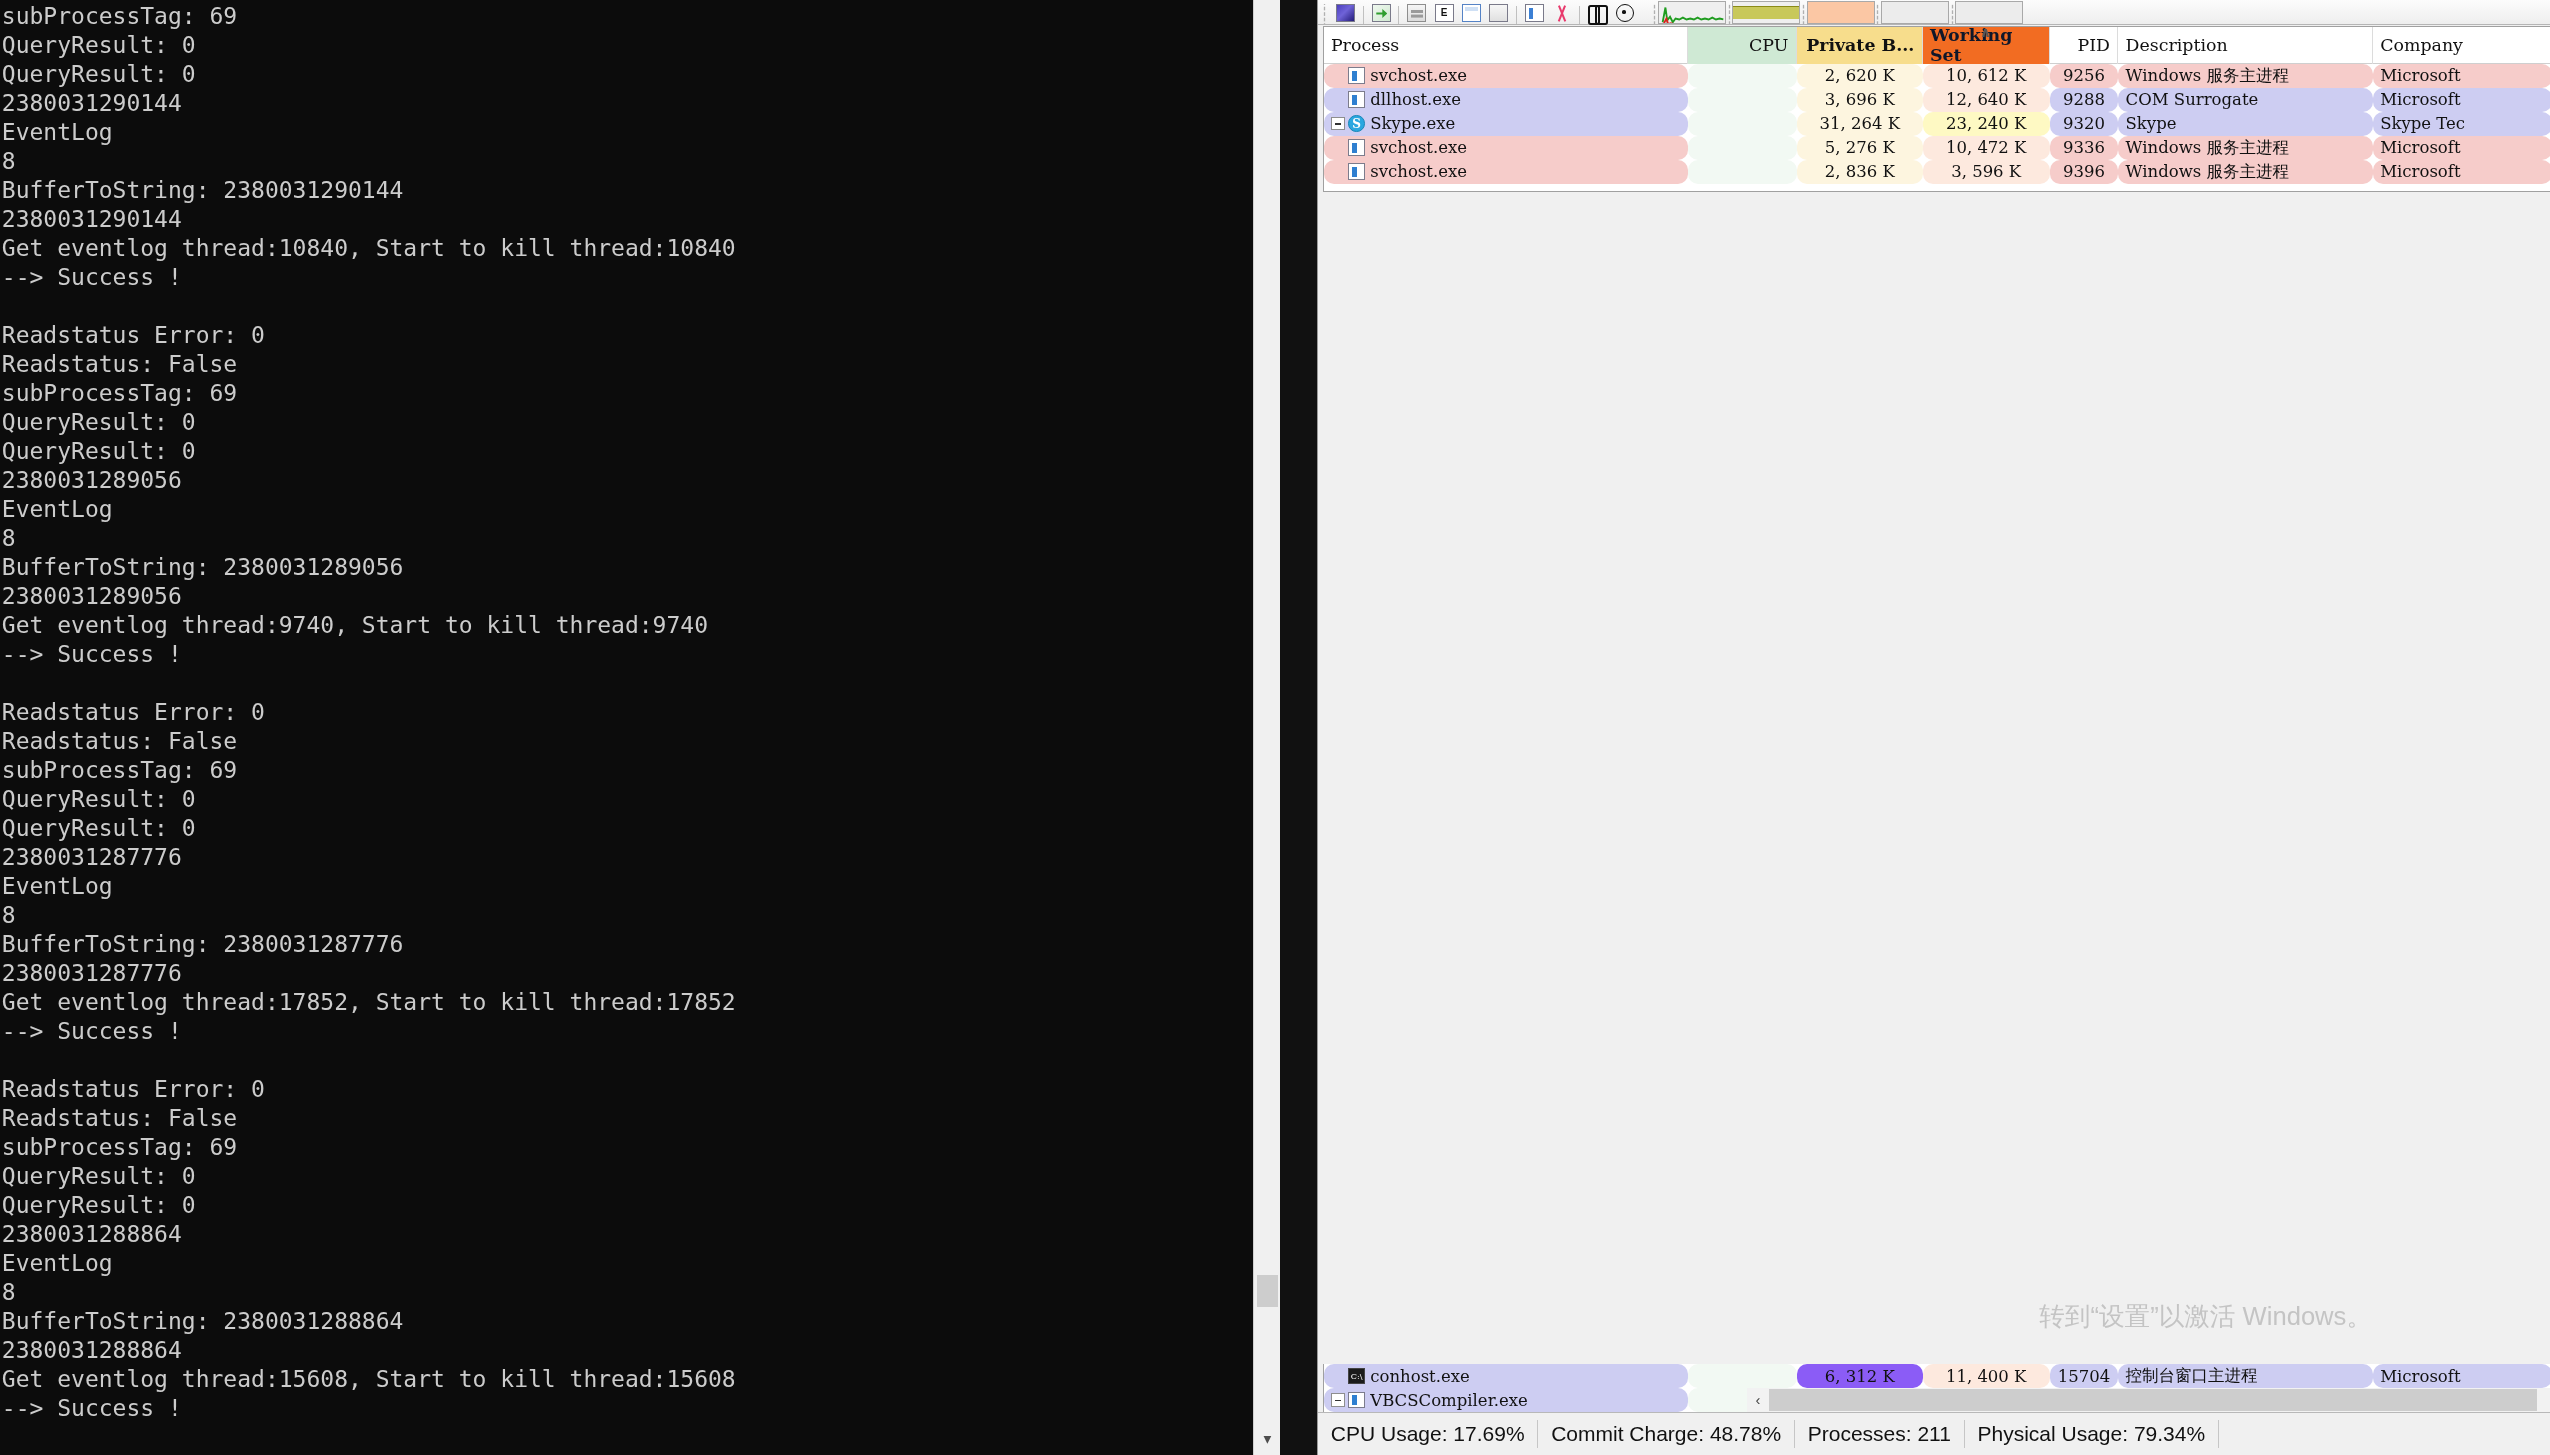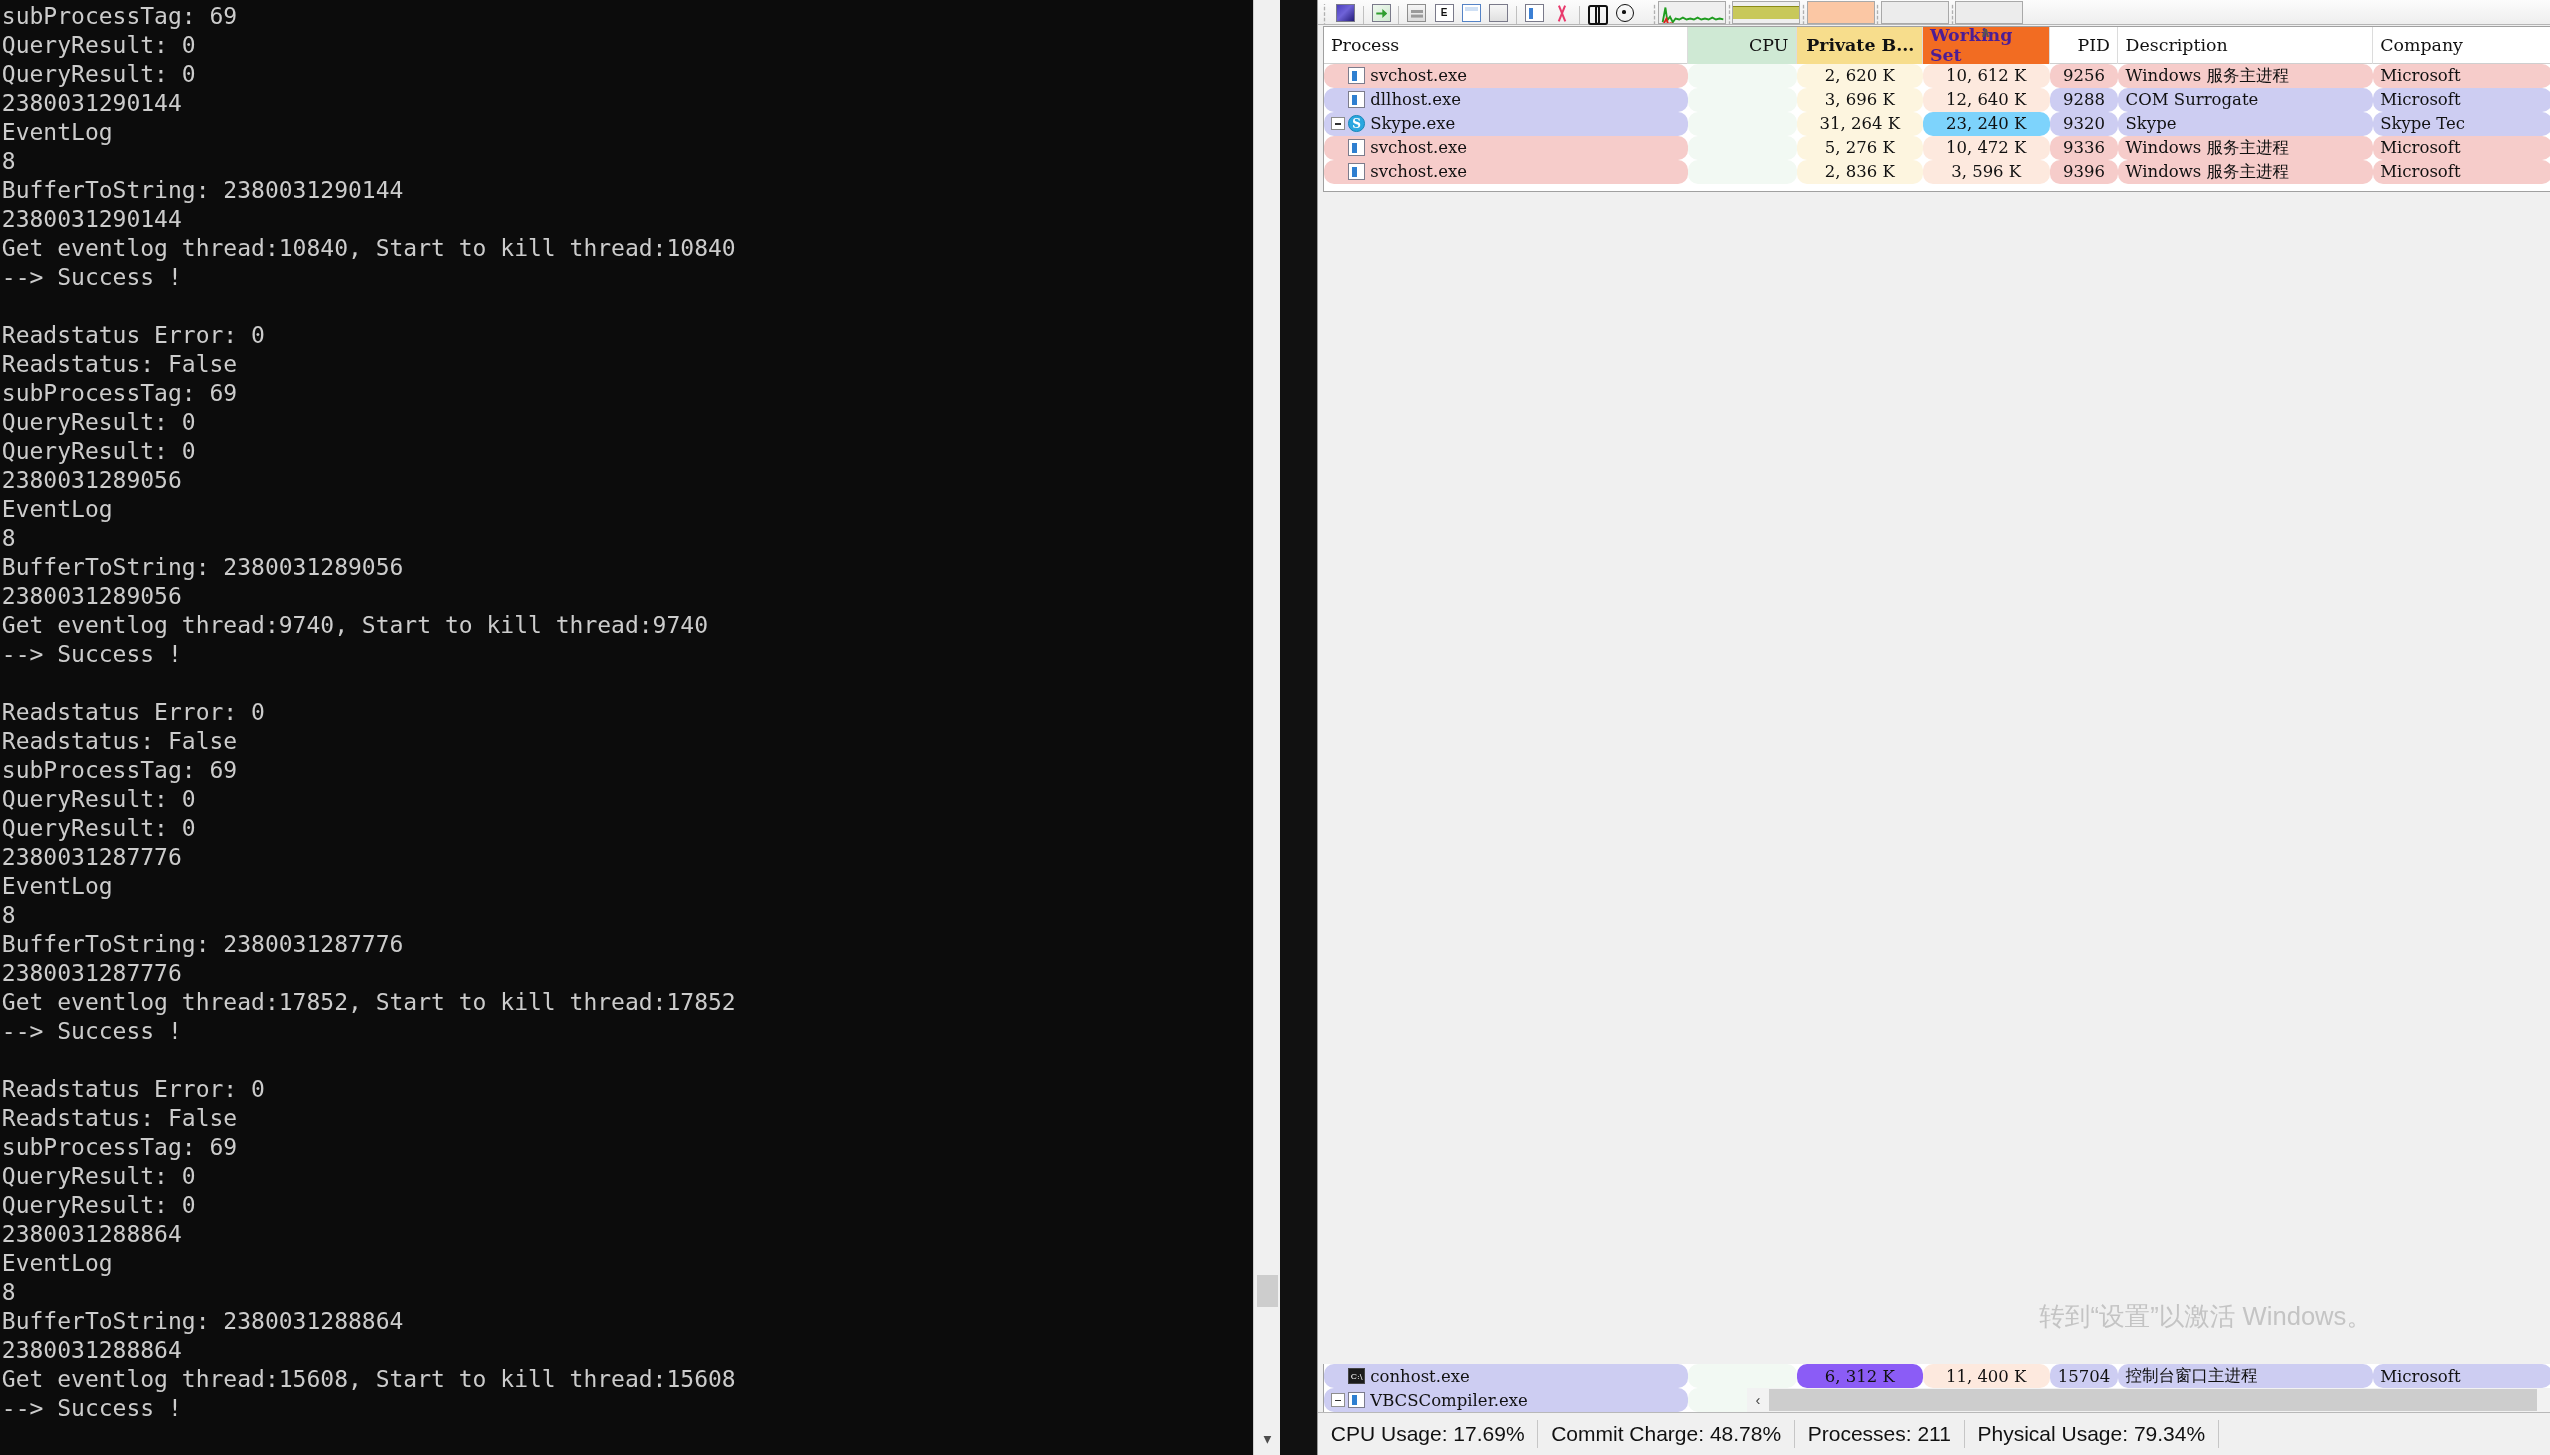--- a/index.html
+++ b/index.html
@@ -265,21 +265,21 @@
       <div id="plist-head">
           <div class="ph" style="width: 393px; justify-content: flex-start;">
             <span>Process</span>
           </div>
           <div class="ph" style="width: 116px; justify-content: flex-end; background: rgb(207, 233, 212);">
             <span>CPU</span>
           </div>
           <div class="ph" style="width: 135px; justify-content: flex-end; background: rgb(247, 221, 140); font-weight: bold;">
             <span>Private B...</span>
           </div>
-          <div class="ph sorted-up" style="width: 136px; justify-content: flex-end; background: rgb(242, 108, 34); color: #4c1d95; font-weight: bold;">
+          <div class="ph sorted-up" style="width: 136px; justify-content: flex-end; background: rgb(242, 108, 34); color: #0f172a; font-weight: bold;">
             <span>Working Set</span>
           </div>
           <div class="ph" style="width: 73px; justify-content: flex-end;">
             <span>PID</span>
           </div>
           <div class="ph" style="width: 274px; justify-content: flex-start;">
             <span>Description</span>
           </div>
           <div class="ph" style="width: 192px; justify-content: flex-start;">
             <span>Company </span>
@@ -341,21 +341,21 @@
               <span class="expander"></span>
               <span class="pico pico-s">S</span>
               <span>Skype.exe</span>
             </div>
             <div class="pc num" style="width: 116px; background: rgb(242, 249, 243);">
               <span></span>
             </div>
             <div class="pc num" style="width: 135px; background: rgb(253, 245, 223);">
               <span>31, 264 K</span>
             </div>
-            <div class="pc num" style="width: 136px; background: #7dd3fc;">
+            <div class="pc num" style="width: 136px; background: #fef9c3;">
               <span>23, 240 K</span>
             </div>
             <div class="pc num" style="width: 73px; background: rgb(205, 205, 242);">
               <span>9320</span>
             </div>
             <div class="pc" style="width: 274px; background: rgb(205, 205, 242);">
               <span>Skype</span>
             </div>
             <div class="pc" style="width: 192px; background: rgb(205, 205, 242);">
               <span>Skype Tec</span>

